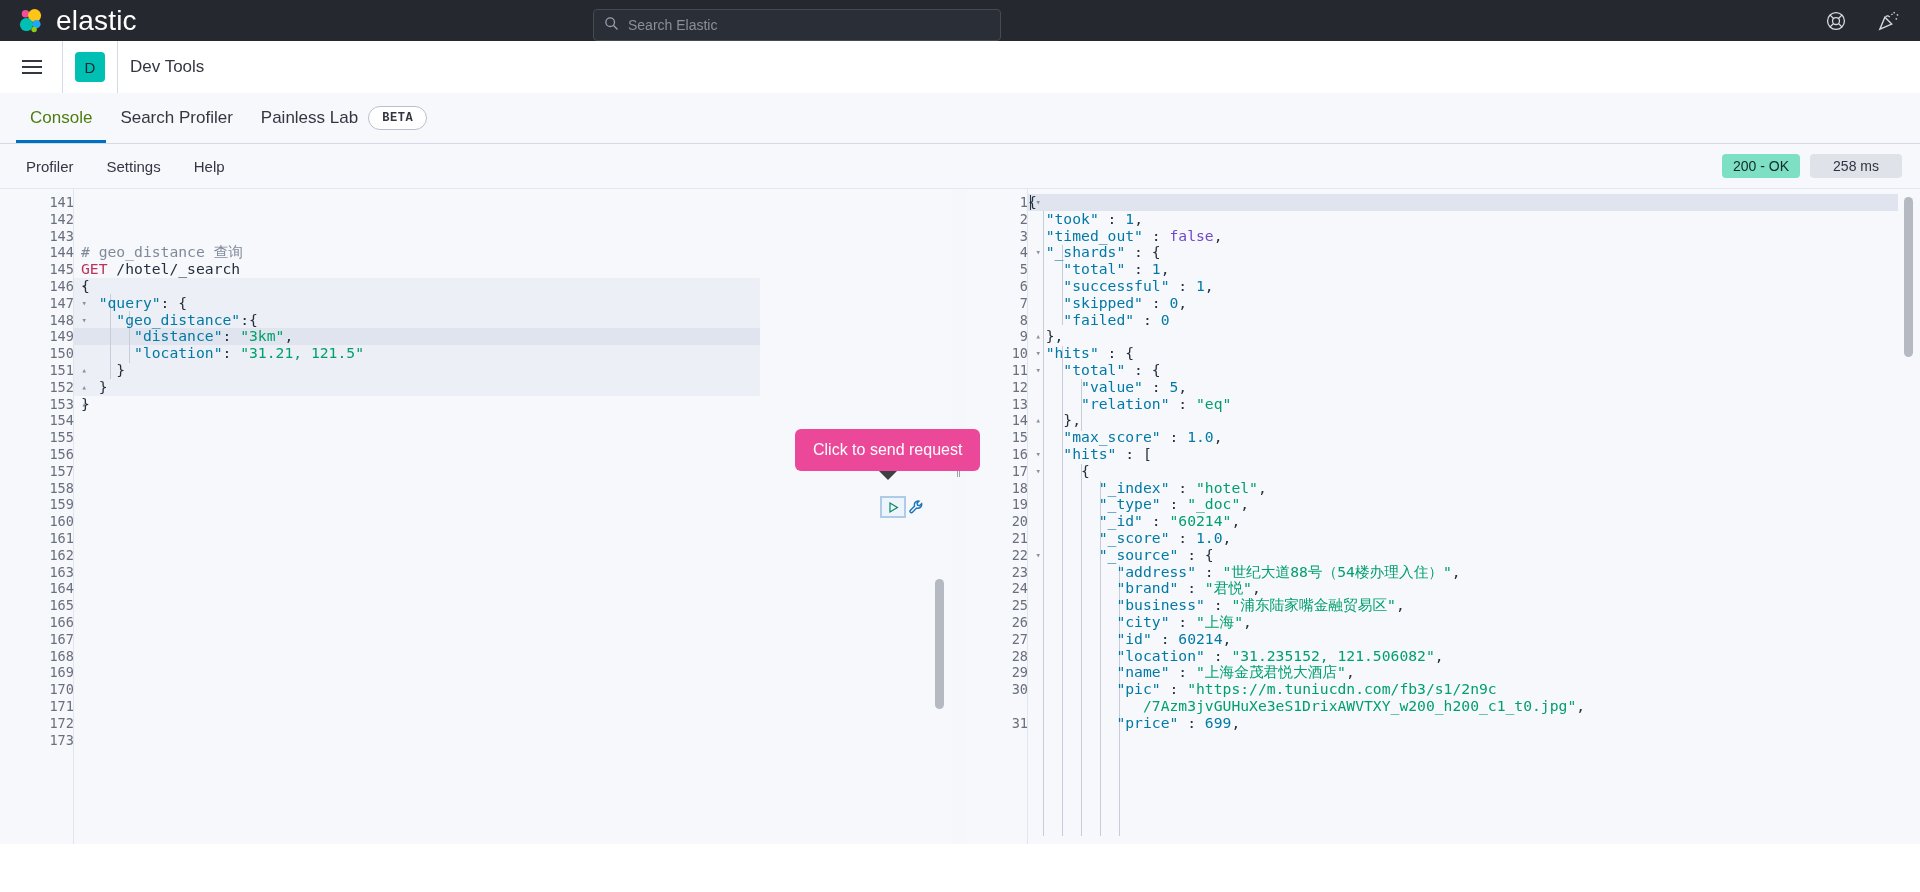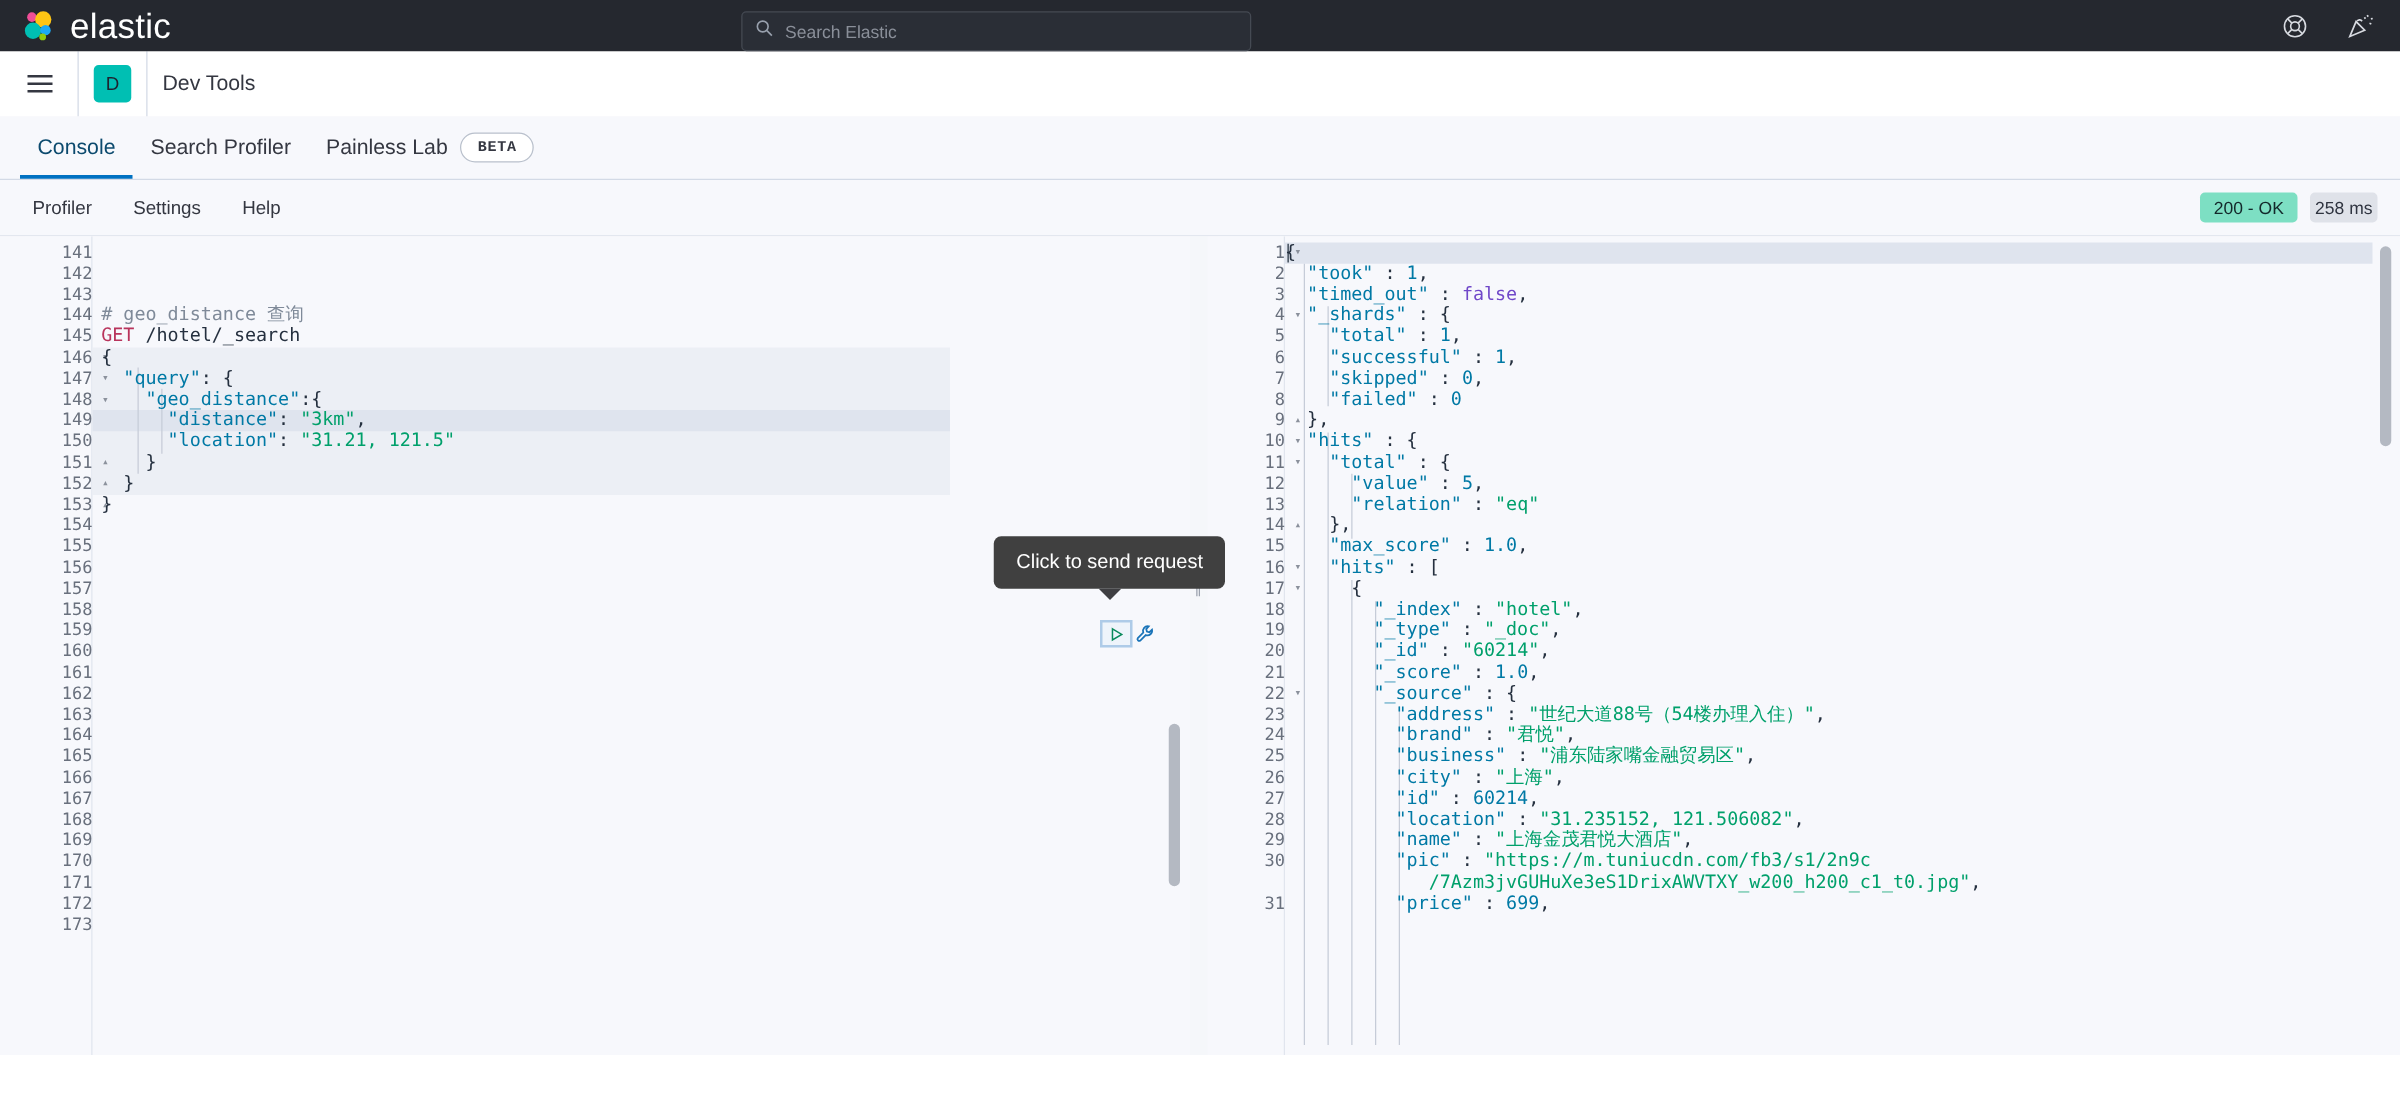--- a/index.html
+++ b/index.html
@@ -109,21 +109,21 @@
     height: 50px;
     display: flex;
     align-items: center;
     gap: 10px;
     padding: 0 14px;
     font-size: 17px;
     color: #343741;
     cursor: pointer;
     position: relative;
   }
-  .tab.active { color: #0c4a6e; }
+  .tab.active { color: #4d7c0f; }
   .tab.active::after {
     content: "";
     position: absolute;
     left: 0; right: 0; bottom: 0;
     height: 3px; background: #0071c2;
   }
   .beta-pill {
     border: 1px solid #b9c0cc;
     border-radius: 14px;
     padding: 4px 13px;
@@ -162,21 +162,21 @@
     background: #7ddfc3;
     color: #13292b;
     border-radius: 4px;
     padding: 4px 11px;
     font-size: 14px;
   }
   .badge-ms {
     background: #dfe2e9;
     color: #2f3440;
     border-radius: 4px;
-    padding: 4px 4px;
+    padding: 4px 23px;
     font-size: 14px;
   }
 
   
   .panes {
     position: relative;
     height: 656px;
     display: flex;
     background: #f5f7fa;
     border-top: 1px solid #e3e7ef;
@@ -299,21 +299,21 @@
     display: flex; align-items: center; justify-content: center;
     cursor: pointer;
   }
   .wrench-btn { cursor: pointer; display: flex; }
 
   
   .tooltip {
     position: absolute;
     left: 795px;
     top: 240px;
-    background: #404040;
+    background: #ec4899;
     color: #ffffff;
     font-size: 16px;
     padding: 12px 18px;
     border-radius: 6px;
     z-index: 12;
     white-space: nowrap;
   }
   .tooltip::after {
     content: "";
     position: absolute;

